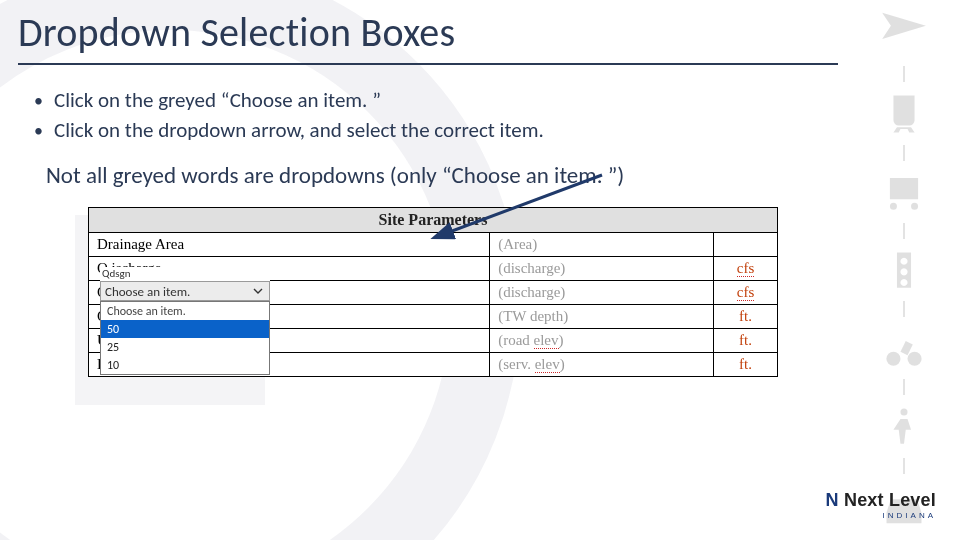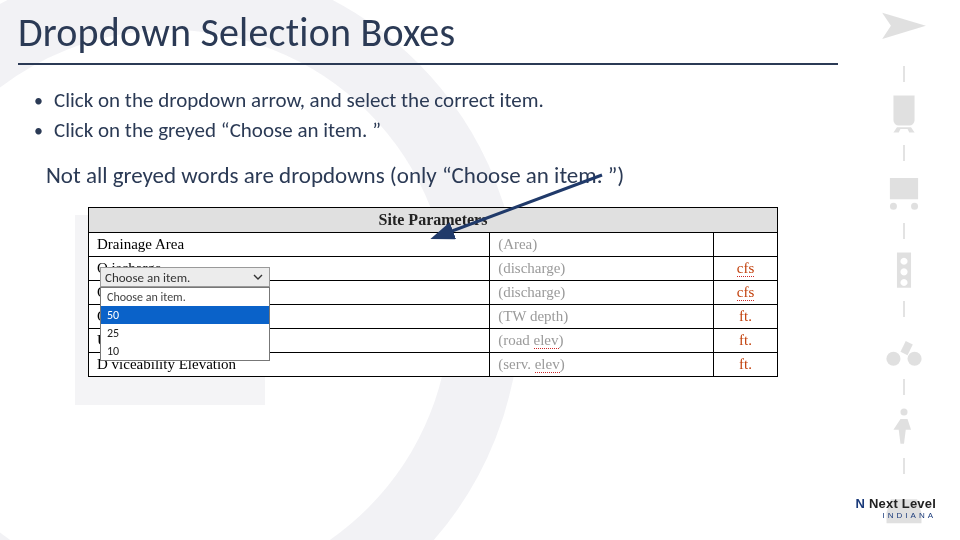--- a/index.html
+++ b/index.html
@@ -51,21 +51,21 @@
   .dd-wrap { position: absolute; left: 28px; top: 60px; width: 170px; z-index: 4; background: #fff; }
   .dd-label { font-family: Calibri, Arial, sans-serif; font-size: 11px; color: #333; padding: 0 2px 1px 2px; }
   .dd-sel { border: 1px solid #9a9a9a; background: #ececec; height: 20px; display: flex; align-items: center; justify-content: space-between; padding: 0 4px; font-family: Calibri, Arial, sans-serif; font-size: 13px; color: #333; }
   .dd-arrow { width: 14px; height: 14px; display: inline-flex; align-items: center; justify-content: center; }
   .dd-list { border: 1px solid #777; background: #fff; font-family: Calibri, Arial, sans-serif; font-size: 12px; }
   .dd-list div { padding: 2px 6px; color: #222; }
   .dd-list div.hdr { color: #444; }
   .dd-list div.hi { background: #0a62c9; color: #fff; }
 
   .footer-logo { position: absolute; right: 24px; bottom: 20px; font-family: Arial, sans-serif; }
-  .footer-logo .l1 { font-size: 13px; font-weight: 700; color: #222; letter-spacing: .2px; }
+  .footer-logo .l1 { font-size: 18px; font-weight: 700; color: #222; letter-spacing: .2px; }
   .footer-logo .l1 .n { color: #1a3a7a; }
   .footer-logo .l2 { font-size: 8px; letter-spacing: 3px; color: #1a3a7a; text-align: right; }
 </style>
 </head>
 <body>
 
 <div class="bg-watermark"></div>
 
 <div class="icon-strip">
   <svg class="ico" viewBox="0 0 24 24">
@@ -99,22 +99,22 @@
       <path d="M4 13l2-6h12l2 6v5H4zM7 19a2 2 0 1 0 0 0zm10 0a2 2 0 1 0 0 0z"></path>
     </svg>
 </div>
 
 <div class="slide">
   <h1 class="title">Dropdown Selection Boxes</h1>
   <div class="rule"></div>
 
 
   <ul class="bullets">
+    <li>Click on the greyed “Choose an item. ”</li>
     <li>Click on the dropdown arrow, and select the correct item.</li>
-    <li>Click on the greyed “Choose an item. ”</li>
   </ul>
 
   <p class="note">Not all greyed words are dropdowns (only “Choose an item. ”)</p>
 
   <div class="shot-wrap">
 
     <svg class="arrow" width="200" height="80" viewBox="0 0 200 80">
       <defs>
           <marker id="ah" markerWidth="10" markerHeight="10" refX="6" refY="3" orient="auto">
         <path d="M0,0 L8,3 L0,6 z" fill="#203a6a"></path>
@@ -155,20 +155,21 @@
       </tr>
       <tr>
         <td class="label">D                    viceability Elevation</td>
         <td class="ph">(serv. <span class="squig">elev</span>)</td>
         <td class="unit">ft.</td>
       </tr>
     </tbody>
       </table>
 
     <div class="dd-wrap">
+      <div class="dd-label">Qdsgn</div>
       <div class="dd-sel">
         <span>Choose an item.</span>
         <span class="dd-arrow">
           <svg width="10" height="10" viewBox="0 0 10 10">
               <path d="M1 3l4 4 4-4" fill="none" stroke="#333" stroke-width="1.4"></path>
             </svg>
         </span>
       </div>
       <div class="dd-list">
         <div class="hdr">Choose an item.</div>

